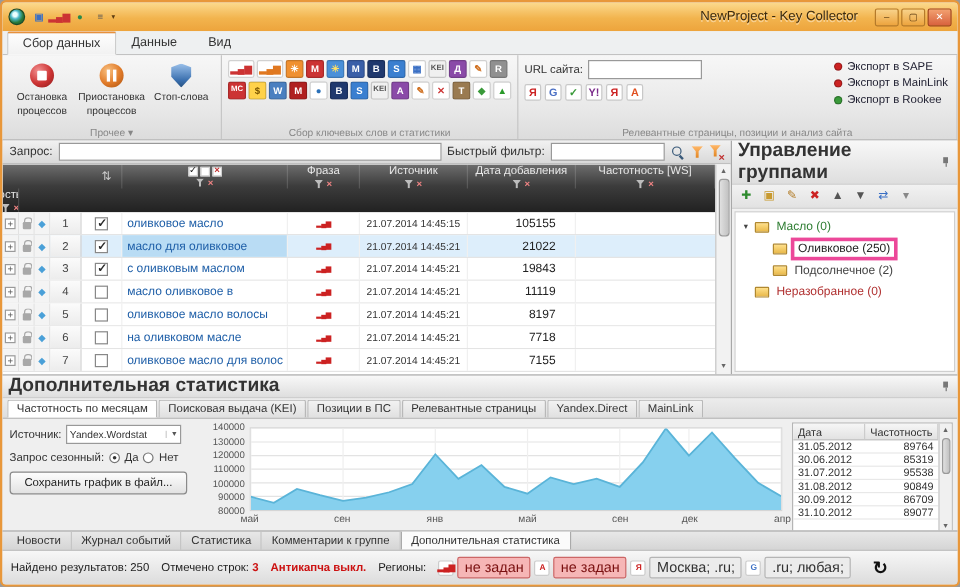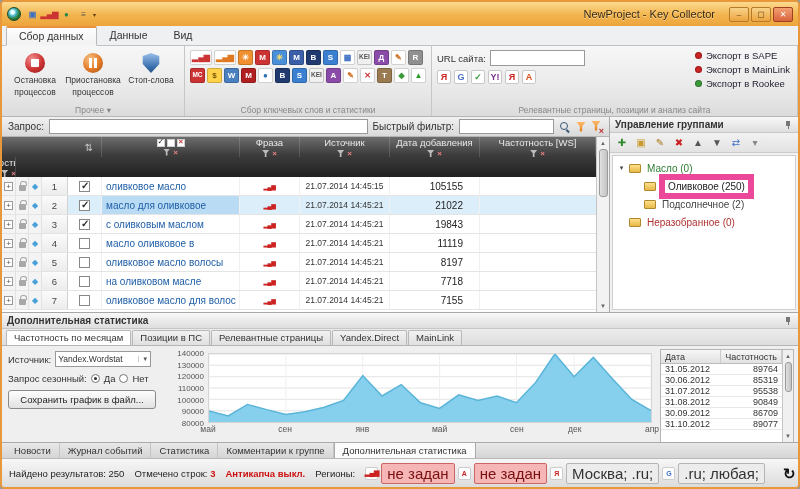--- a/index.html
+++ b/index.html
@@ -97,32 +97,32 @@
 .datec{height:100%;display:flex;align-items:center;justify-content:center;font-size:8.5px;color:#333;border-right:1px solid #f0f0f0;}
 .freqc{height:100%;display:flex;align-items:center;justify-content:flex-end;padding-right:16px;font-size:10px;color:#222;border-right:1px solid #f0f0f0;}
 .freq2c{height:100%;}
 .vscroll{flex:0 0 13px;background:#f2f2f2;border-left:1px solid #c6c6c6;display:flex;flex-direction:column;align-items:center;padding:1px 0;}
 .sarrow{font-size:6px;color:#666;height:10px;display:flex;align-items:center;}
 .sthumb{width:9px;height:48px;background:linear-gradient(90deg,#e0e0e0,#c2c2c2);border:1px solid #9a9a9a;border-radius:3px;margin-top:1px;}
 .sarrow.bottom{margin-top:auto;}
 
 
 .gpanel{flex:0 0 189px;border-left:1px solid #a8a8a8;background:#f1f1f1;display:flex;flex-direction:column;overflow:hidden;}
-.panel-h{flex:0 0 16px;background:linear-gradient(#f8f8f8,#dedede);border-bottom:1px solid #c6c6c6;display:flex;align-items:center;font-size:10px;font-weight:bold;color:#333;padding:0 5px;}
+.panel-h{flex:0 0 16px;background:linear-gradient(#f8f8f8,#dedede);border-bottom:1px solid #c6c6c6;display:flex;align-items:center;font-size:16px;font-weight:bold;color:#333;padding:0 5px;}
 .pin{margin-left:auto;width:9px;height:10px;position:relative;}
 .pin::before{content:"";position:absolute;left:2px;top:1px;width:4px;height:5px;background:#777;}
 .pin::after{content:"";position:absolute;left:3.5px;top:6px;width:1px;height:3px;background:#777;}
 .gtoolbar{flex:0 0 20px;display:flex;align-items:center;gap:5px;padding:0 5px;background:linear-gradient(#f2f2f2,#e2e2e2);border-bottom:1px solid #ccc;}
 .gtool{width:14px;text-align:center;font-size:10px;line-height:1;}
 .gtree{flex:1;margin:2px;border:1px solid #cfcfcf;background:#fff;padding:3px 0;font-size:10px;overflow:hidden;}
 .titem{display:flex;align-items:center;height:18px;gap:3px;}
 .tarrow{width:9px;text-align:center;font-size:7px;color:#444;}
 .tfolder{width:12px;height:9px;background:linear-gradient(#ffe08a,#e8b84a);border:1px solid #b08830;border-radius:1px;}
 .tlabel{padding:0 3px;line-height:13px;}
-.tlabel.sel{border:6px solid #ec4899;}
+.tlabel.sel{border:3px solid #ec4899;}
 
 
 .spanel{flex:0 0 130px;display:flex;flex-direction:column;border-top:1px solid #a8a8a8;background:#efefef;overflow:hidden;}
 .stabs{flex:0 0 17px;display:flex;align-items:flex-end;gap:1px;padding:0 4px;background:linear-gradient(#ececec,#dedede);border-bottom:1px solid #b5b5b5;}
 .stab{font-size:9.5px;color:#333;padding:1px 7px 2px;border:1px solid #b8b8b8;border-bottom:none;border-radius:2px 2px 0 0;background:linear-gradient(#f2f2f2,#e0e0e0);white-space:nowrap;}
 .stab.active{background:#fff;}
 .scontent{flex:1;display:flex;padding:3px 4px 1px;overflow:hidden;}
 .sctrl{flex:0 0 158px;display:flex;flex-direction:column;gap:6px;font-size:9.5px;color:#333;padding:2px;}
 .srow{display:flex;align-items:center;gap:4px;white-space:nowrap;}
 .combo{width:96px;height:16px;border:1px solid #999;background:#fff;display:flex;align-items:center;justify-content:space-between;font-size:8.5px;padding:0 2px;}
@@ -151,21 +151,21 @@
 
 .btabs{flex:0 0 16px;display:flex;align-items:stretch;background:linear-gradient(#e8e8e8,#d5d5d5);border-top:1px solid #aaa;padding-left:4px;}
 .btab{display:flex;align-items:center;padding:0 8px;font-size:9.5px;color:#333;border-right:1px solid #c5c5c5;white-space:nowrap;}
 .btab.active{background:#fbfbfb;border-left:1px solid #aaa;border-right:1px solid #aaa;}
 
 
 .statusbar{flex:0 0 29px;display:flex;align-items:center;gap:10px;padding:0 7px;background:linear-gradient(#f7f7f7,#dcdcdc);border-top:1px solid #b8b8b8;font-size:9.5px;color:#222;white-space:nowrap;}
 .sb-red{color:#cc1111;font-weight:bold;}
 .badgegrp{display:flex;align-items:center;gap:3px;}
 .bicon{width:13px;height:13px;border:1px solid #ccc;border-radius:2px;background:#fff;font-size:7px;font-weight:bold;display:flex;align-items:center;justify-content:center;letter-spacing:-.5px;}
-.badge{padding:1px 5px;font-size:15px;border:1px solid #b5b5b5;background:#ececec;border-radius:2px;color:#333;}
+.badge{padding:1px 5px;font-size:12px;border:1px solid #b5b5b5;background:#ececec;border-radius:2px;color:#333;}
 .badge.alert{background:#f6b6b6;border-color:#cc6666;color:#7a1010;}
 .refresh{margin-left:8px;font-size:15px;font-weight:bold;color:#111;line-height:1;}
 </style>
 </head>
 <body>
 
 <div class="window">
 
   <div class="titlebar">
     <span class="applogo"></span>
@@ -610,20 +610,21 @@
 
   <div class="spanel">
     <div class="panel-h">
       <span>Дополнительная статистика</span>
       <span class="pin"></span>
     </div>
     <div class="stabs">
 
         <span class="stab active">Частотность по месяцам</span>
 
+        <span class="stab">Поисковая выдача (KEI)</span>
 
         <span class="stab">Позиции в ПС</span>
 
         <span class="stab">Релевантные страницы</span>
 
         <span class="stab">Yandex.Direct</span>
 
         <span class="stab">MainLink</span>
       </div>
     <div class="scontent">

